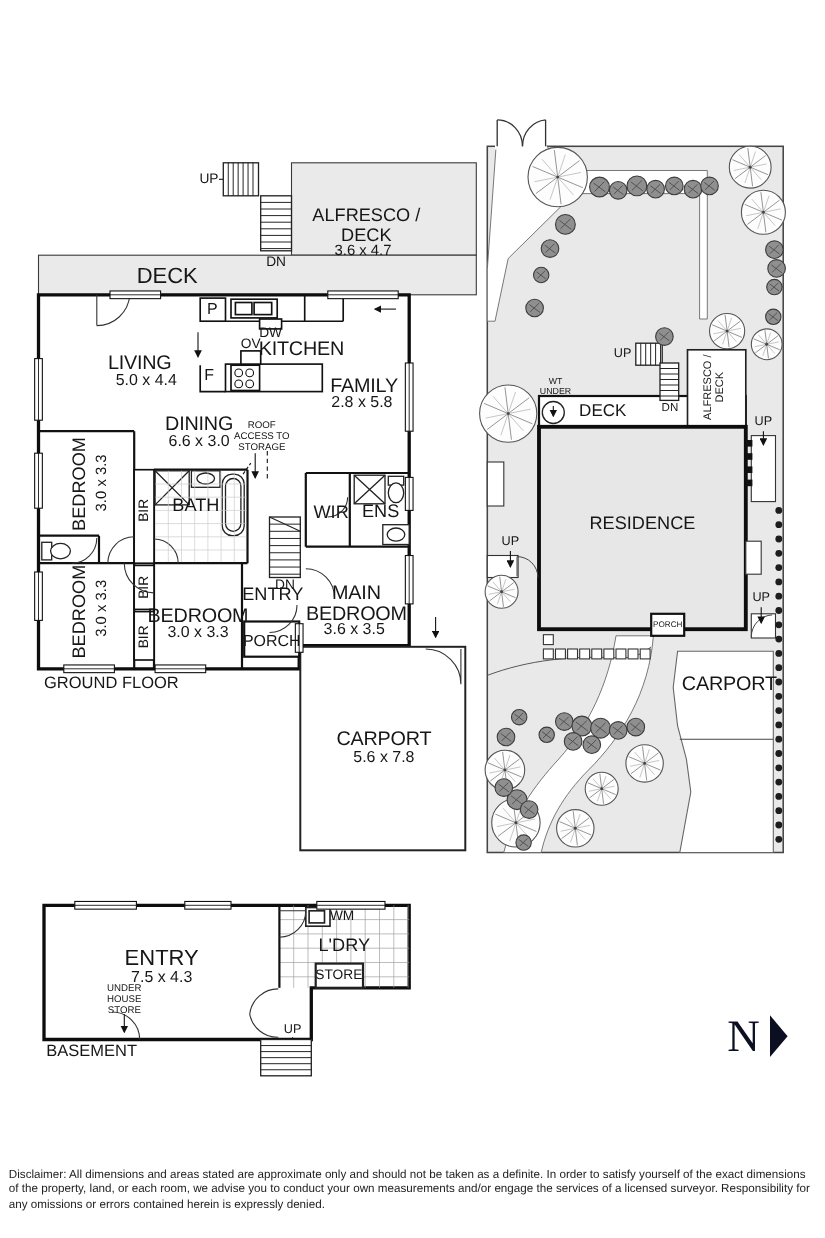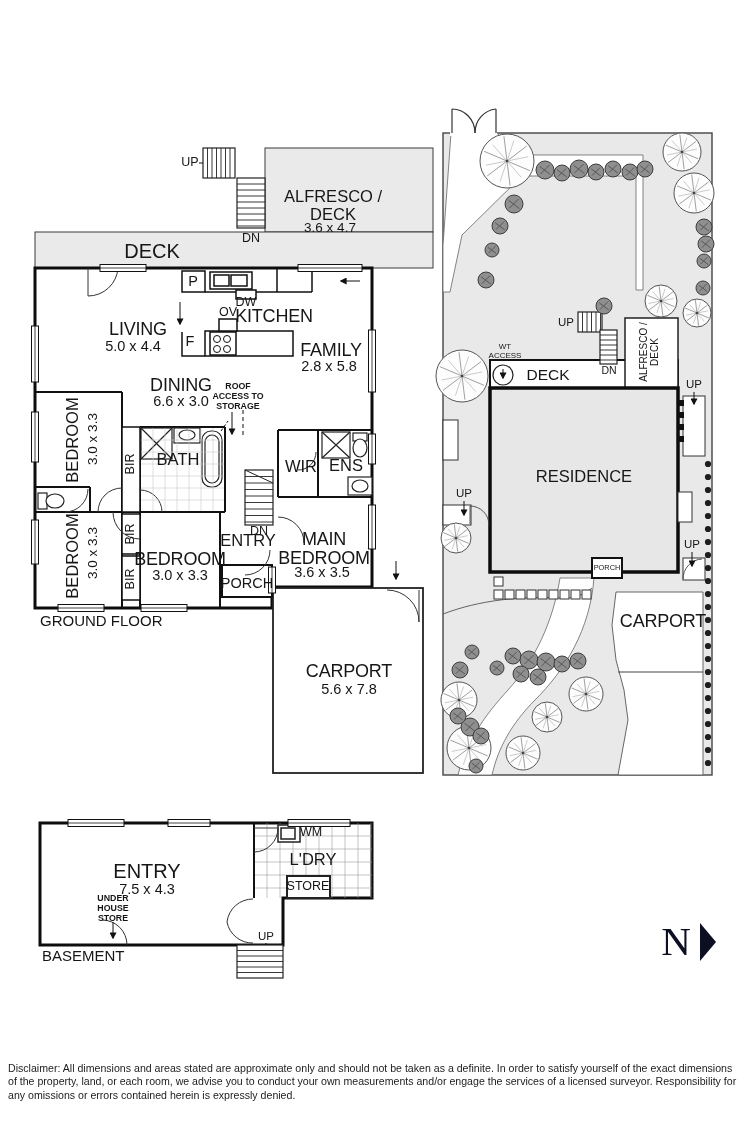--- a/index.html
+++ b/index.html
@@ -12,21 +12,21 @@
   .s20{font-size:20px;}
   .s19{font-size:18px;letter-spacing:-.2px;}
   .s17{font-size:16.5px;}
   .s16{font-size:15.5px;}
   .s15{font-size:14.5px;}
   .s14{font-size:13.5px;}
   .s13{font-size:12.5px;}
   .s12{font-size:11.5px;}
   .s11{font-size:10.5px;}
   .s10{font-size:10px;}
-  .s9{font-size:8.8px;line-height:1.15;font-weight:bold;}
+  .s9{font-size:8.8px;line-height:1.15;}
   .s8{font-size:8px;line-height:1.15;}
   .s7{font-size:7.4px;}
   .title{transform:none;text-align:center;font-size:15px;}
   .north{position:absolute;font-family:"Liberation Serif",serif;font-size:41px;
          color:#0c0f22;transform:translate(-50%,-50%);}
   .disclaimer{position:absolute;left:8px;top:1062px;width:734px;text-align:left;
       font-size:10.6px;line-height:1.27;color:#1c1c1c;}
 </style>
 </head>
 <body>
@@ -661,21 +661,21 @@
 <div class="lbl s17" style="left:333px;top:206px">ALFRESCO /
 DECK</div>
 <div class="lbl s14" style="left:330px;top:228px">3.6 x 4.7</div>
 <div class="lbl s13" style="left:251px;top:239px">DN</div>
 <div class="lbl s20" style="left:152px;top:252px">DECK</div>
 <div class="lbl s15" style="left:193px;top:282px">P</div>
 <div class="lbl s13" style="left:246px;top:303px">DW</div>
 <div class="lbl s19" style="left:274px;top:317px">KITCHEN</div>
 <div class="lbl s13" style="left:228px;top:313px">OV</div>
 <div class="lbl s15" style="left:190px;top:342px">F</div>
-<div class="lbl s19" style="left:138px;top:330px">LIVING</div>
+<div class="lbl s19" style="left:127px;top:330px">LIVING</div>
 <div class="lbl s15" style="left:133px;top:347px">5.0 x 4.4</div>
 <div class="lbl s19" style="left:331px;top:351px">FAMILY</div>
 <div class="lbl s15" style="left:329px;top:367px">2.8 x 5.8</div>
 <div class="lbl s19" style="left:181px;top:386px">DINING</div>
 <div class="lbl s15" style="left:181px;top:402px">6.6 x 3.0</div>
 <div class="lbl s9" style="left:238px;top:396px">ROOF
 ACCESS TO
 STORAGE</div>
 <div class="lbl s17 rot" style="left:73px;top:440px">BEDROOM</div>
 <div class="lbl s14 rot" style="left:93px;top:439px">3.0 x 3.3</div>
@@ -693,21 +693,21 @@
 <div class="lbl s13 rot" style="left:131px;top:534px">BIR</div>
 <div class="lbl s13 rot" style="left:131px;top:579px">BIR</div>
 <div class="lbl s19" style="left:180px;top:560px">BEDROOM</div>
 <div class="lbl s15" style="left:180px;top:576px">3.0 x 3.3</div>
 <div class="lbl s15" style="left:247px;top:584px">PORCH</div>
 <div class="lbl title" style="left:40px;top:613px">GROUND FLOOR</div>
 <div class="lbl s19" style="left:349px;top:672px">CARPORT</div>
 <div class="lbl s15" style="left:349px;top:690px">5.6 x 7.8</div>
 
 <div class="lbl s8" style="left:505px;top:351px">WT
-ACCESS</div>
+UNDER</div>
 <div class="lbl s16" style="left:548px;top:375px">DECK</div>
 <div class="lbl s12" style="left:566px;top:322px">UP</div>
 <div class="lbl s11" style="left:609px;top:371px">DN</div>
 <div class="lbl s10 rot" style="left:650px;top:352px">ALFRESCO /
 DECK</div>
 <div class="lbl s17" style="left:584px;top:477px">RESIDENCE</div>
 <div class="lbl s12" style="left:694px;top:384px">UP</div>
 <div class="lbl s12" style="left:464px;top:493px">UP</div>
 <div class="lbl s12" style="left:692px;top:544px">UP</div>
 <div class="lbl s7" style="left:607px;top:568px">PORCH</div>

